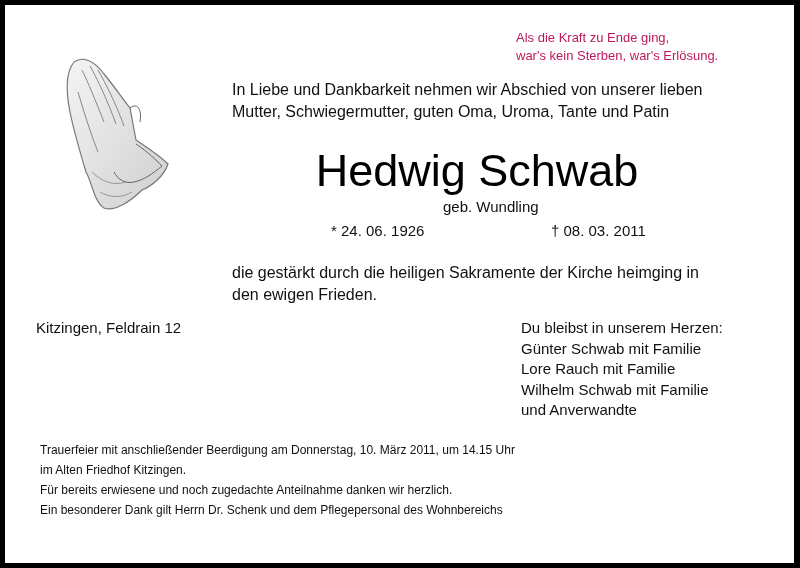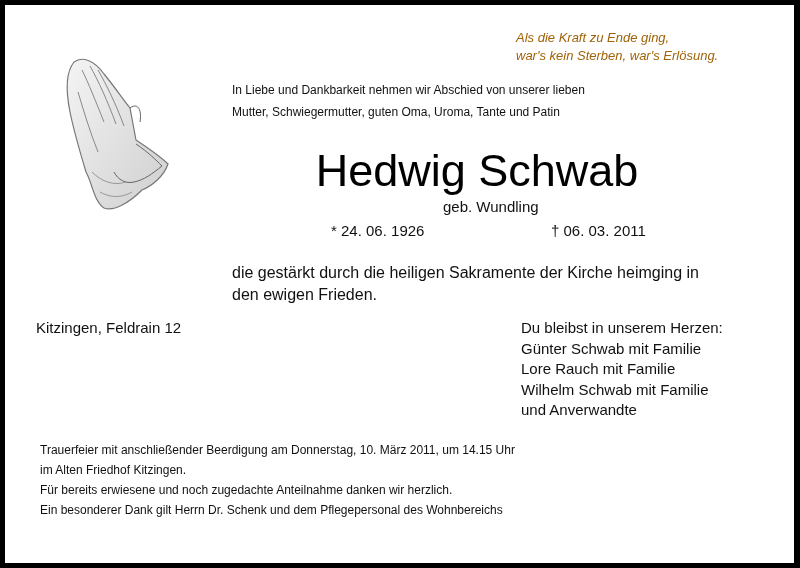--- a/index.html
+++ b/index.html
@@ -2,23 +2,23 @@
 <html><head>
 <meta charset="utf-8">
 <style>
   html, body { margin: 0; padding: 0; background: #ffffff; }
   body { width: 800px; height: 568px; position: relative; overflow: hidden;
          font-family: "Liberation Sans", "DejaVu Sans", sans-serif; color: #111; }
   .frame { position: absolute; left: 0; top: 0; width: 800px; height: 568px;
            box-sizing: border-box; border-top: 5px solid #000; border-left: 5px solid #000;
            border-right: 6px solid #000; border-bottom: 5px solid #000; background: #fff; }
   .abs { position: absolute; white-space: nowrap; }
-  .motto { left: 516px; top: 29px; font-size: 13px; font-style: italic; line-height: 18px; color: #a16207; }
+  .motto { left: 516px; top: 29px; font-size: 13px; line-height: 18px; color: #be185d; }
   .hands { left: 52px; top: 52px; width: 120px; height: 170px; }
-  .intro { left: 232px; top: 79px; font-size: 12px; line-height: 22px; }
+  .intro { left: 232px; top: 79px; font-size: 16px; line-height: 22px; }
   .name { left: 0; width: 800px; top: 146px; text-align: center; padding-left: 154px; box-sizing: border-box;
           font-size: 45px; line-height: 50px; color: #000; }
   .name span { display: inline-block; }
   .birthname { left: 443px; top: 198px; font-size: 15px; line-height: 18px; }
   .born { left: 331px; top: 222px; font-size: 15px; line-height: 18px; }
   .died { left: 551px; top: 222px; font-size: 15px; line-height: 18px; }
   .faith { left: 232px; top: 262px; font-size: 16px; line-height: 22px; }
   .address { left: 36px; top: 318px; font-size: 15px; line-height: 20px; }
   .mourners { left: 521px; top: 318px; font-size: 15px; line-height: 20.5px; }
   .notice { left: 40px; top: 440px; font-size: 12px; line-height: 20px; }
@@ -53,21 +53,21 @@
   <span class="line">In Liebe und Dankbarkeit nehmen wir Abschied von unserer lieben</span>
   <span class="line">Mutter, Schwiegermutter, guten Oma, Uroma, Tante und Patin</span>
 </div>
 
 <div class="abs name">
   <span>Hedwig Schwab</span>
 </div>
 
 <div class="abs birthname">geb. Wundling</div>
 <div class="abs born">* 24. 06. 1926</div>
-<div class="abs died">† 06. 03. 2011</div>
+<div class="abs died">† 08. 03. 2011</div>
 
 <div class="abs faith">
   <span class="line">die gestärkt durch die heiligen Sakramente der Kirche heimging in</span>
   <span class="line">den ewigen Frieden.</span>
 </div>
 
 <div class="abs address">Kitzingen, Feldrain 12</div>
 
 <div class="abs mourners">
   <span class="line">Du bleibst in unserem Herzen:</span>

